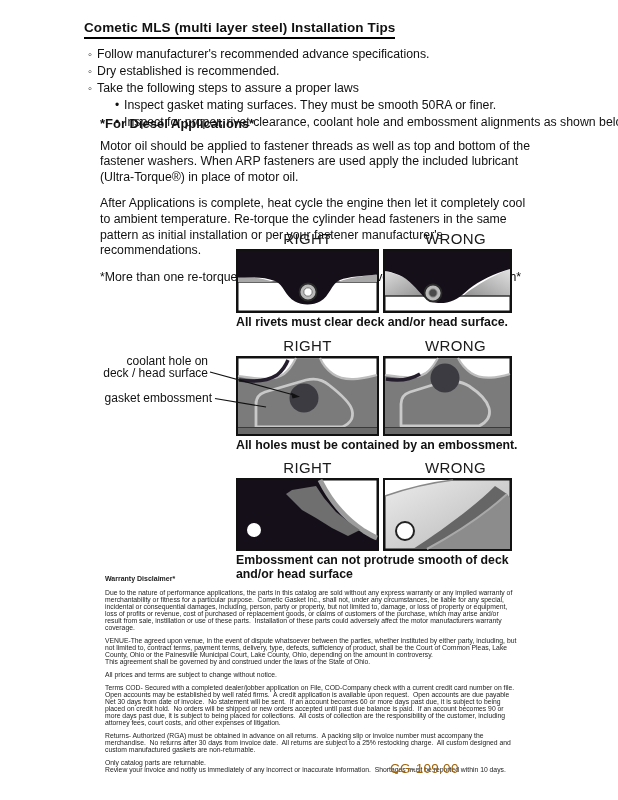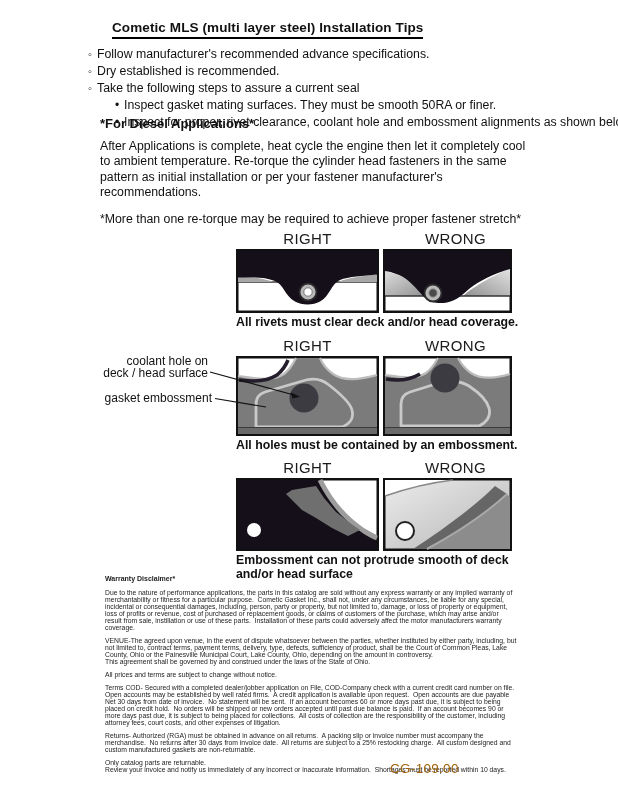--- a/index.html
+++ b/index.html
@@ -1,21 +1,21 @@
 <!DOCTYPE html>
 <html><head>
 <meta charset="utf-8">
 <style>
   html,body{margin:0;padding:0;background:#ffffff;}
   .page{
     position:relative;width:618px;height:800px;background:#ffffff;overflow:hidden;
     font-family:"Liberation Sans",sans-serif;color:#111;margin:0 auto;
   }
   .title{
-    position:absolute;left:112px;top:20px;font-size:13.5px;font-weight:bold;
+    position:absolute;left:84px;top:20px;font-size:13.5px;font-weight:bold;
     letter-spacing:.1px;border-bottom:2px solid #000;padding-bottom:2px;white-space:nowrap;
   }
   .bullets{position:absolute;left:88px;top:46px;font-size:12.3px;line-height:17px;width:460px;}
   .bullet-line{white-space:nowrap;}
   .bullet-line .mark{display:inline-block;width:9px;font-size:11px;vertical-align:top;}
   .sub{padding-left:27px;}
   .sub .mark{width:9px;font-size:12px;}
   .diesel{position:absolute;left:100px;top:116px;width:436px;font-size:12.3px;line-height:15.6px;}
   .diesel h2{font-size:13px;margin:0 0 7px 0;}
   .diesel p{margin:0 0 11px 0;}
@@ -39,27 +39,28 @@
 </head>
 <body>
 
 <div class="page">
 
   <div class="title">Cometic MLS (multi layer steel) Installation Tips</div>
 
   <div class="bullets">
     <div class="bullet-line"><span class="mark">◦</span><span>Follow manufacturer's recommended advance specifications.</span></div>
     <div class="bullet-line"><span class="mark">◦</span><span>Dry established is recommended.</span></div>
-    <div class="bullet-line"><span class="mark">◦</span><span>Take the following steps to assure a current seal</span></div>
+    <div class="bullet-line"><span class="mark">◦</span><span>Take the following steps to assure a proper laws</span></div>
     <div class="bullet-line sub"><span class="mark">•</span><span>Inspect gasket mating surfaces.  They must be smooth 50RA or finer.</span></div>
     <div class="bullet-line sub"><span class="mark">•</span><span>Inspect for proper, rivet clearance, coolant hole and embossment alignments as shown below.</span></div>
   </div>
 
   <div class="diesel">
     <h2>*For Diesel Applications*</h2>
+    <p>Motor oil should be applied to fastener threads as well as top and bottom of the fastener washers. When ARP fasteners are used apply the included lubricant (Ultra-Torque®) in place of motor oil.</p>
     <p>After Applications is complete, heat cycle the engine then let it completely cool to ambient temperature. Re-torque the cylinder head fasteners in the same pattern as initial installation or per your fastener manufacturer's recommendations.</p>
     <p>*More than one re-torque may be required to achieve proper fastener stretch*</p>
   </div>
 
   <div class="diagrams">
 
     <div class="dset">
       <div class="dheads">
         <div class="w1">RIGHT</div>
         <div class="w2">WRONG</div>
@@ -87,21 +88,21 @@
           </defs>
           <rect x="1.25" y="1.25" width="126.5" height="61.5" fill="#ffffff" stroke="#111" stroke-width="2.5"></rect>
           <path d="M2 22 C10 24 22 28 32 34 C38 38 42 43 45 47 L2 47 Z" fill="url(#g1)"></path>
           <path d="M127 20 C118 23 104 30 92 38 C87 41 83 44 80 47 L127 47 Z" fill="url(#g2)"></path>
           <line x1="2" y1="47" x2="127" y2="47" stroke="#333" stroke-width="1.4"></line>
           <path d="M2 2 H127 V20 C112 24 96 32 86 40 C80 45 74 51.5 64 53.5 C56 55 47 54 41 48 C34 40.5 26 30 16 26 C10 23.5 6 22.5 2 22 Z" fill="#150f1a"></path>
           <circle cx="50" cy="44" r="8.5" fill="#b9b9b9" stroke="#2a2a2a" stroke-width="1.8"></circle>
           <circle cx="50" cy="44" r="4.2" fill="#4a4a4a" stroke="#999" stroke-width="1"></circle>
         </svg>
       </div>
-      <div class="dcaption">All rivets must clear deck and/or head coverage.</div>
+      <div class="dcaption">All rivets must clear deck and/or head surface.</div>
     </div>
 
     <div class="dset">
       <div class="dheads">
         <div class="w1">RIGHT</div>
         <div class="w2">WRONG</div>
       </div>
       <div class="dboxes">
         <svg class="labels-overlay" width="300" height="88" viewBox="0 0 300 88">
           <text x="122" y="13" text-anchor="end">coolant hole on</text>

